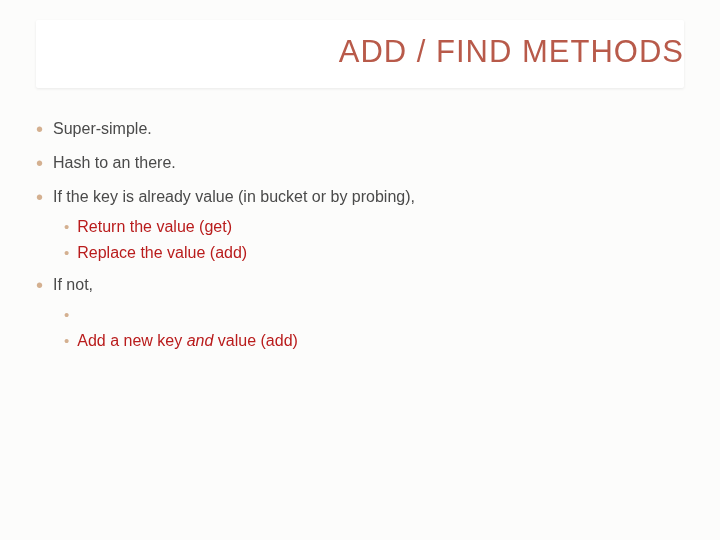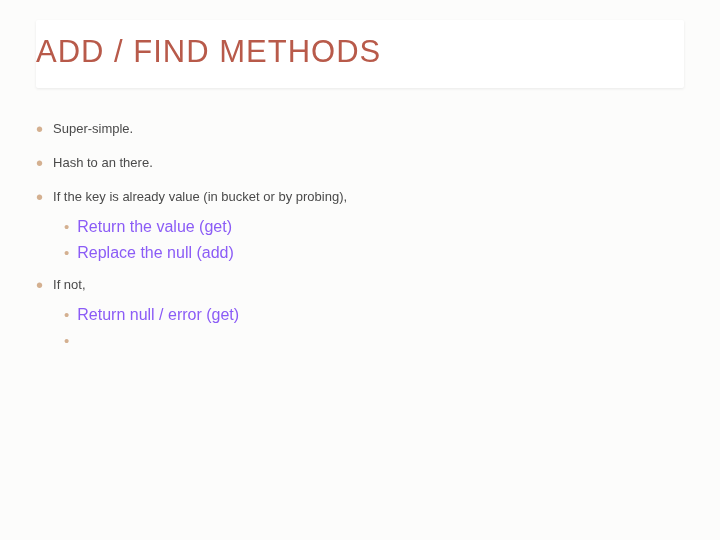--- a/index.html
+++ b/index.html
@@ -6,21 +6,21 @@
   html, body { width: 720px; height: 540px; }
   body {
     background: #fcfcfb;
     font-family: Arial, Helvetica, sans-serif;
     color: #4a4a4a;
     padding: 20px 36px;
   }
   .title-bar {
     background: #ffffff;
     padding: 14px 0 18px 0;
-    text-align: left;
+    text-align: right;
     box-shadow: 0 1px 3px rgba(0,0,0,0.08);
     border-radius: 2px;
     margin-bottom: 28px;
   }
   .title {
     font-size: 31px;
     letter-spacing: 1px;
     color: #b85a4a;
     font-weight: 400;
   }
@@ -33,21 +33,21 @@
     align-items: flex-start;
   }
   .bullet1 {
     color: #d4b090;
     font-size: 20px;
     line-height: 26px;
     margin-right: 10px;
     margin-left: 0;
   }
   .text1 {
-    font-size: 13px;
+    font-size: 16px;
     line-height: 26px;
     color: #4a4a4a;
   }
   .level2 {
     margin-left: 28px;
     margin-top: 6px;
     margin-bottom: 6px;
   }
   .level2 > li {
     display: flex;
@@ -56,21 +56,21 @@
   }
   .bullet2 {
     color: #d4b090;
     font-size: 15px;
     line-height: 22px;
     margin-right: 8px;
   }
   .text2 {
     font-size: 16px;
     line-height: 22px;
-    color: #8b5cf6;
+    color: #b91c1c;
   }
   .ital { font-style: italic; }
 </style>
 </head>
 <body>
 
 <div class="title-bar">
   <div class="title">ADD / FIND METHODS</div>
 </div>
 
@@ -95,34 +95,34 @@
       <span class="bullet1">•</span>
       <span class="text1">If the key is already value (in bucket or by probing),</span>
     </div>
     <ul class="level2">
       <li>
         <span class="bullet2">•</span>
         <span class="text2">Return the value (get)</span>
       </li>
       <li>
         <span class="bullet2">•</span>
-        <span class="text2">Replace the null (add)</span>
+        <span class="text2">Replace the value (add)</span>
       </li>
     </ul>
   </li>
 
   <li>
     <div class="row">
       <span class="bullet1">•</span>
       <span class="text1">If not,</span>
     </div>
     <ul class="level2">
       <li>
         <span class="bullet2">•</span>
-        <span class="text2">Return null / error (get)</span>
       </li>
       <li>
         <span class="bullet2">•</span>
+        <span class="text2"><span>Add a new key </span><span class="ital">and</span><span> value (add)</span></span>
       </li>
     </ul>
   </li>
 
 </ul>
 
 </body></html>

